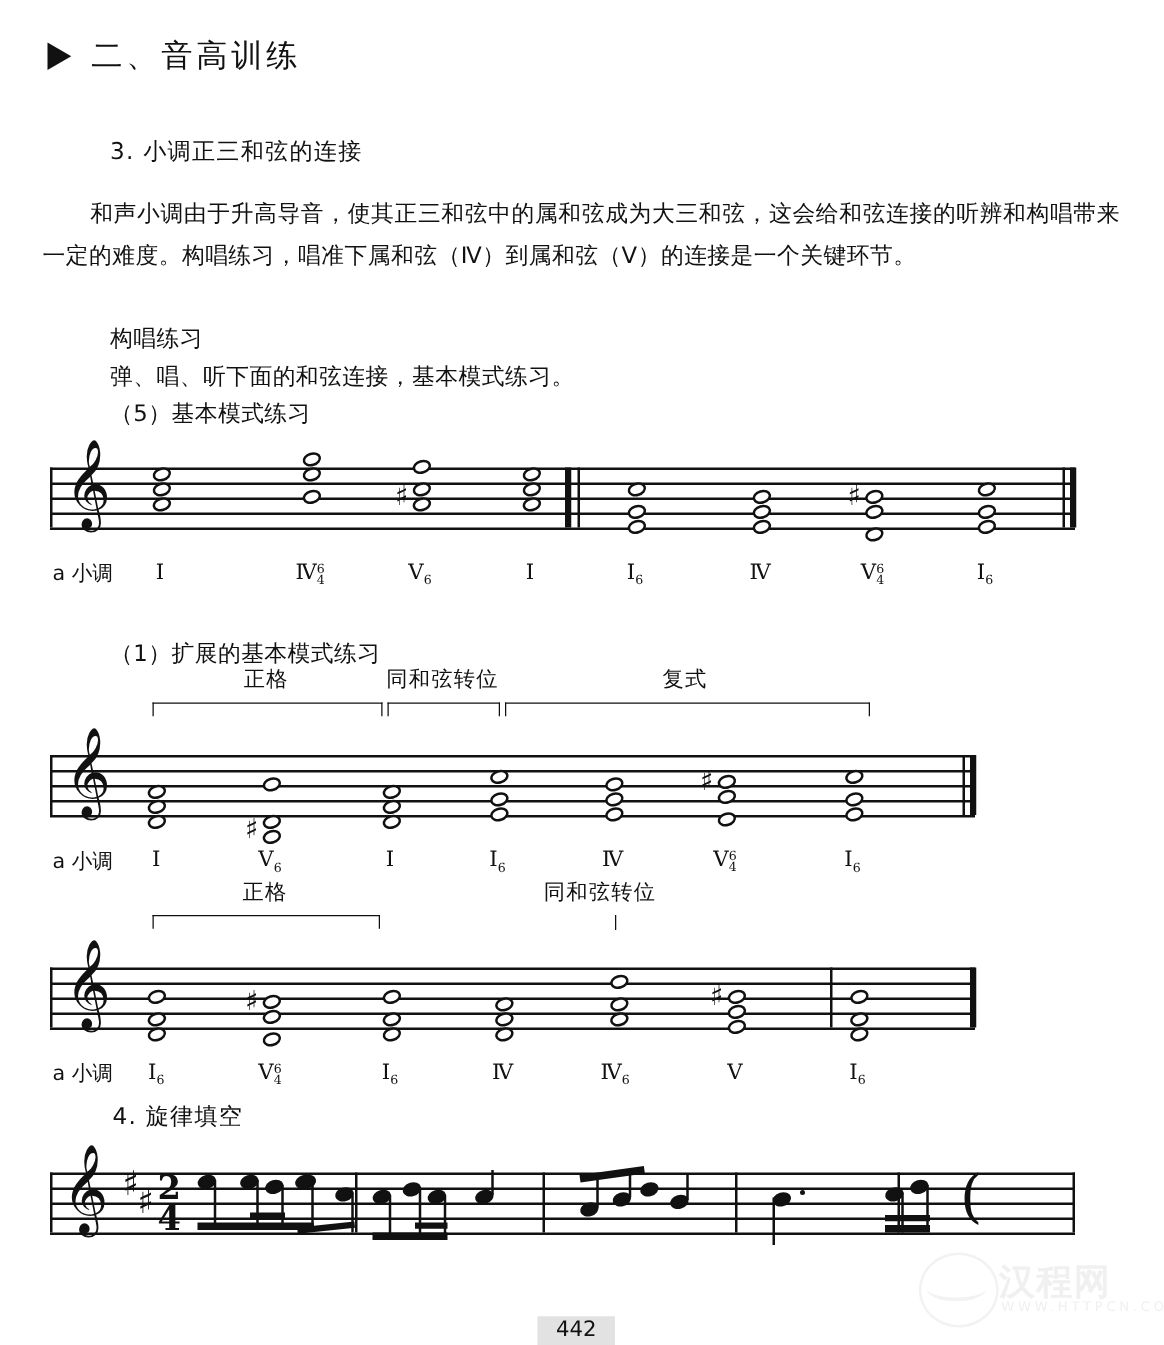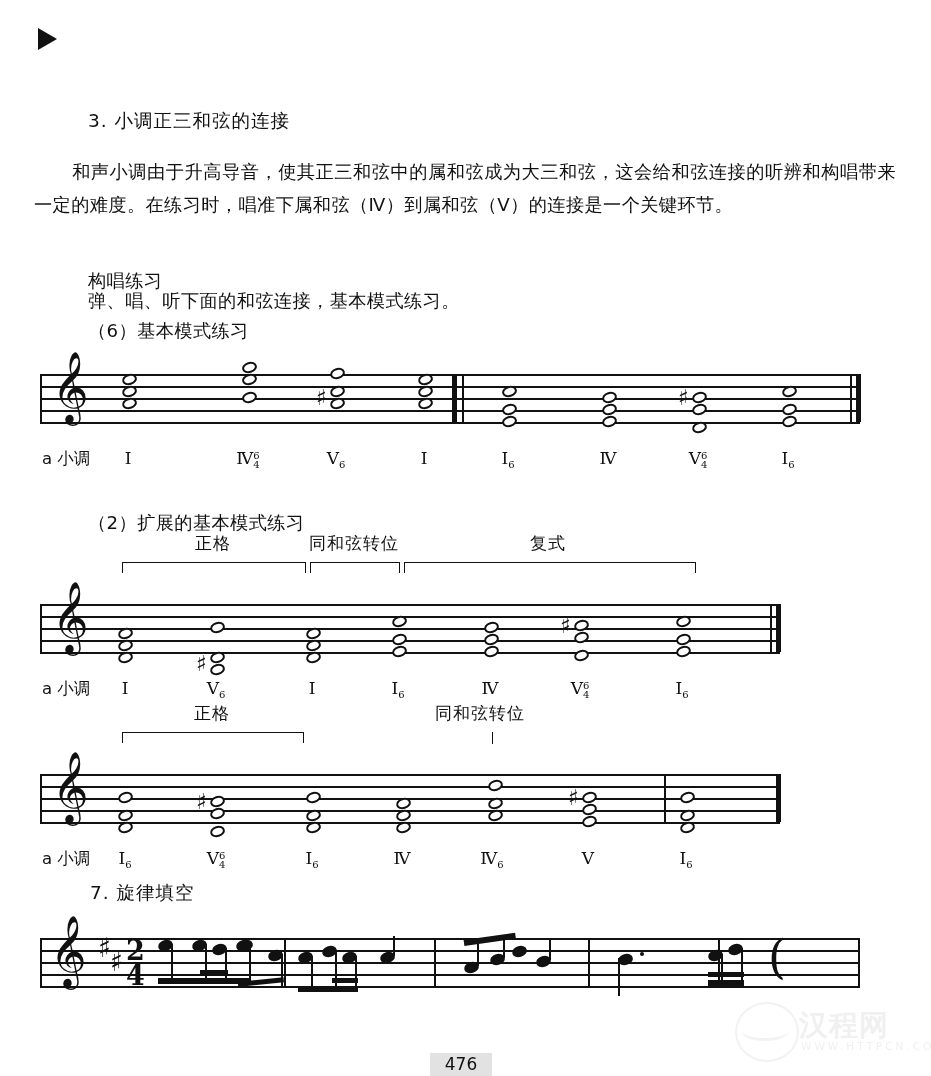--- a/index.html
+++ b/index.html
@@ -60,21 +60,21 @@
     text-justify: inter-character;
   }
   .body-text .indent { display: inline-block; width: 38px; }
 
   .simple-line {
     position: absolute;
     left: 88px;
     font-size: 18.2px;
     letter-spacing: 0.4px;
   }
-  #line-gouchang { top: 268px; }
+  #line-gouchang { top: 258px; }
   #line-tanchang { top: 288px; }
   #line-item1 { top: 318px; }
   #line-item2 { top: 510px; }
 
   
   .staff-block { position: absolute; }
   .staff-line {
     position: absolute;
     left: 0;
     height: 1.6px;
@@ -248,29 +248,30 @@
     text-align: center;
     line-height: 23px;
     font-family: "DejaVu Sans", "Liberation Sans", sans-serif;
   }
 </style>
 </head>
 <body>
 
 <div class="section-heading">
   <div class="tri-bullet"></div>
+  <div class="section-heading-text">二、音高训练</div>
 </div>
 
 <div class="sub-heading" id="sub1">3. 小调正三和弦的连接</div>
 
-<div class="body-text"><span class="indent"></span><span>和声小调由于升高导音，使其正三和弦中的属和弦成为大三和弦，这会给和弦连接的听辨和构唱带来一定的难度。在练习时，唱准下属和弦（Ⅳ）到属和弦（Ⅴ）的连接是一个关键环节。</span></div>
+<div class="body-text"><span class="indent"></span><span>和声小调由于升高导音，使其正三和弦中的属和弦成为大三和弦，这会给和弦连接的听辨和构唱带来一定的难度。构唱练习，唱准下属和弦（Ⅳ）到属和弦（Ⅴ）的连接是一个关键环节。</span></div>
 
 <div class="simple-line" id="line-gouchang">构唱练习</div>
 <div class="simple-line" id="line-tanchang">弹、唱、听下面的和弦连接，基本模式练习。</div>
-<div class="simple-line" id="line-item1">（6）基本模式练习</div>
+<div class="simple-line" id="line-item1">（5）基本模式练习</div>
 
 <div class="staff-block" id="staff1-block" style="left:40px; top:360px; width:860px; height:110px;">
 
   <div class="staff-line" style="top:14px;  width:820px;"></div>
   <div class="staff-line" style="top:26px;  width:820px;"></div>
   <div class="staff-line" style="top:38px;  width:820px;"></div>
   <div class="staff-line" style="top:50px;  width:820px;"></div>
   <div class="staff-line" style="top:62px;  width:820px;"></div>
 
   <div class="clef" style="left:12px; top:-4px;">𝄞</div>
@@ -336,21 +337,21 @@
   <div class="chord-label" style="left:88px;  top:88px;"><span>I</span></div>
   <div class="chord-label" style="left:208px; top:88px;"><span>Ⅳ</span><span class="stack"><span style="display:block">6</span><span style="display:block">4</span></span></div>
   <div class="chord-label" style="left:296px; top:88px;"><span>Ⅴ</span><sub>6</sub></div>
   <div class="chord-label" style="left:384px; top:88px;"><span>I</span></div>
   <div class="chord-label" style="left:468px; top:88px;"><span>I</span><sub>6</sub></div>
   <div class="chord-label" style="left:568px; top:88px;"><span>Ⅳ</span></div>
   <div class="chord-label" style="left:658px; top:88px;"><span>Ⅴ</span><span class="stack"><span style="display:block">6</span><span style="display:block">4</span></span></div>
   <div class="chord-label" style="left:748px; top:88px;"><span>I</span><sub>6</sub></div>
 </div>
 
-<div class="simple-line" id="line-item2">（2）扩展的基本模式练习</div>
+<div class="simple-line" id="line-item2">（1）扩展的基本模式练习</div>
 
 <div class="staff-block" id="staff2-block" style="left:40px; top:590px; width:860px; height:110px;">
 
   <div class="staff-line" style="top:14px; width:740px;"></div>
   <div class="staff-line" style="top:26px; width:740px;"></div>
   <div class="staff-line" style="top:38px; width:740px;"></div>
   <div class="staff-line" style="top:50px; width:740px;"></div>
   <div class="staff-line" style="top:62px; width:740px;"></div>
 
   <div class="clef" style="left:12px; top:-4px;">𝄞</div>
@@ -488,21 +489,21 @@
 
   <div class="chord-label" style="left:85px;  top:88px;"><span>I</span><sub>6</sub></div>
   <div class="chord-label" style="left:176px; top:88px;"><span>Ⅴ</span><span class="stack"><span style="display:block">6</span><span style="display:block">4</span></span></div>
   <div class="chord-label" style="left:272px; top:88px;"><span>I</span><sub>6</sub></div>
   <div class="chord-label" style="left:362px; top:88px;"><span>Ⅳ</span></div>
   <div class="chord-label" style="left:452px; top:88px;"><span>Ⅳ</span><sub>6</sub></div>
   <div class="chord-label" style="left:548px; top:88px;"><span>Ⅴ</span></div>
   <div class="chord-label" style="left:646px; top:88px;"><span>I</span><sub>6</sub></div>
 </div>
 
-<div class="sub-heading" id="sub2">7. 旋律填空</div>
+<div class="sub-heading" id="sub2">4. 旋律填空</div>
 
 <div class="staff-block" id="melody-block" style="left:40px; top:930px; width:860px; height:90px;">
 
   <div class="staff-line" style="top:8px;  width:820px;"></div>
   <div class="staff-line" style="top:20px; width:820px;"></div>
   <div class="staff-line" style="top:32px; width:820px;"></div>
   <div class="staff-line" style="top:44px; width:820px;"></div>
   <div class="staff-line" style="top:56px; width:820px;"></div>
 
   <div class="clef" style="left:10px; top:-10px;">𝄞</div>
@@ -570,13 +571,13 @@
   <div class="slur-open" style="left:728px; top:4px;">(</div>
 </div>
 
 <div class="watermark">
   <div class="wm-logo"></div>
   <div class="wm-wave"></div>
   <div class="wm-text">汉程网</div>
   <div class="wm-url">WWW.HTTPCN.COM</div>
 </div>
 
-<div class="page-number">476</div>
+<div class="page-number">442</div>
 
 </body></html>

